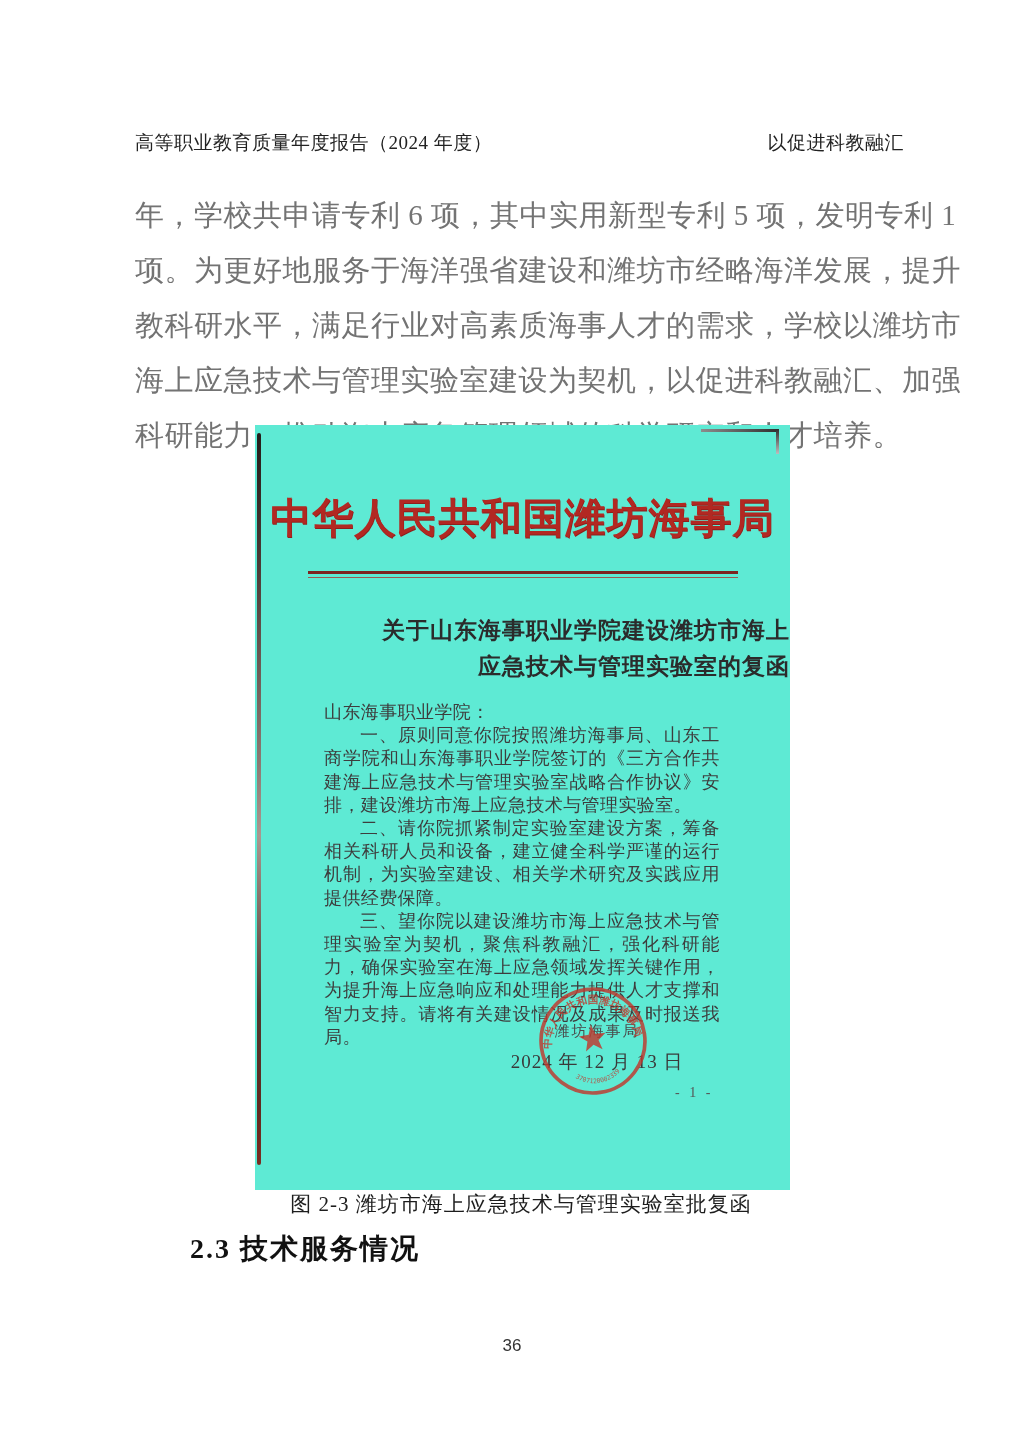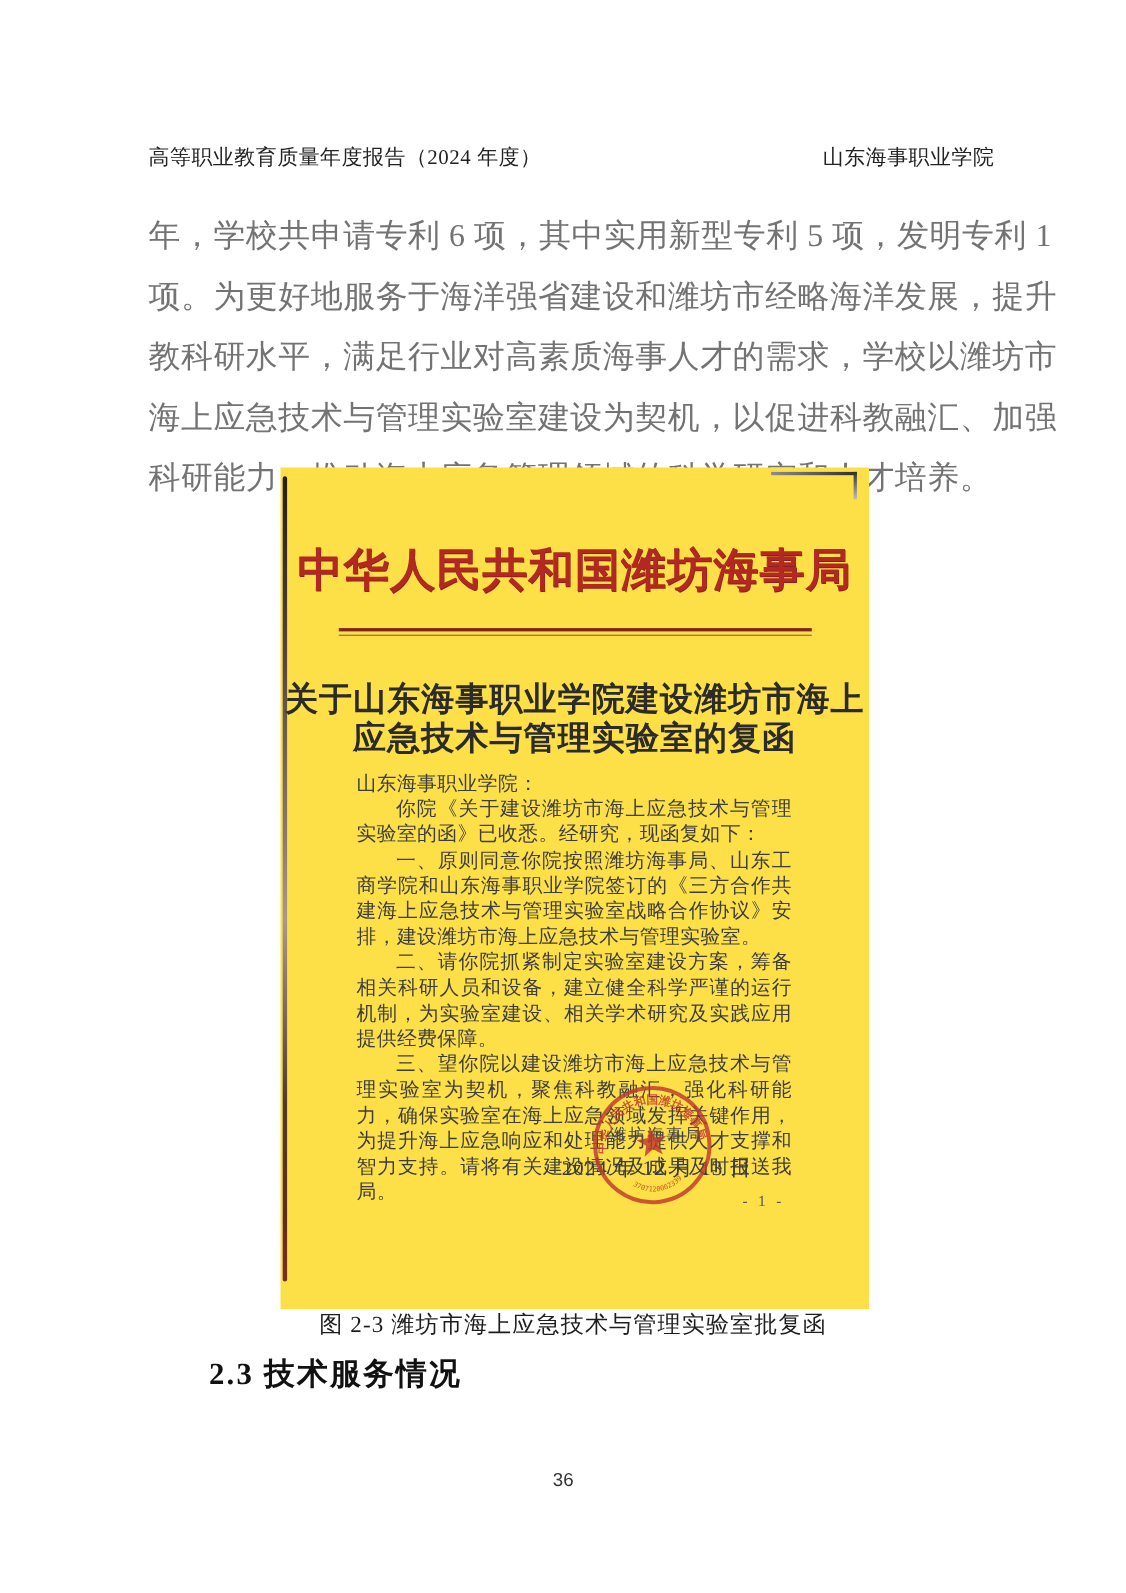--- a/index.html
+++ b/index.html
@@ -13,38 +13,38 @@
          display:flex; justify-content:space-between;
          font-size:19px; color:#222; letter-spacing:0.5px; }
   
   .bodytext { position:absolute; top:188px; left:135px; width:772px;
               font-size:29px; color:#737373; }
   .bline { height:55px; line-height:55px; text-align:justify; text-align-last:justify;
            white-space:nowrap; letter-spacing:0.5px; }
   .bline.last { text-align-last:left; }
   
   .scan { position:absolute; left:255px; top:425px; width:535px; height:765px;
-          background:#fde047; }
+          background:#5eead4; }
   .scan-edge { position:absolute; left:2px; top:8px; width:3.5px; height:732px;
                background:linear-gradient(to bottom,#241d1a 0%,#4a3b36 18%,#8a7a73 45%,
                           #a99890 55%,#4d392f 78%,#5f2a20 92%,#7a2d22 100%);
                border-radius:2px; }
   .corner-h { position:absolute; left:446px; top:4px; width:78px; height:2.5px;
               background:linear-gradient(to right,#8c8c8c,#2e2e2e); }
   .corner-v { position:absolute; left:521px; top:4px; width:2.5px; height:25px;
               background:linear-gradient(to bottom,#2e2e2e,#bdbdbd); }
   .agency { position:absolute; top:66px; left:0; width:100%; text-align:center;
             font-size:41px; font-weight:bold; color:#b22822; letter-spacing:1px;
             text-shadow:0.5px 0.5px 0 #8e1f1c; white-space:nowrap; }
   .rule1 { position:absolute; top:146px; left:53px; width:430px; height:3px;
            background:#7d2420; }
   .rule2 { position:absolute; top:151.5px; left:53px; width:430px; height:1.5px;
            background:#9b5a50; }
-  .ltitle { position:absolute; left:0; width:100%; text-align:center;
-            font-weight:bold; font-size:30px; color:#2b2b2b; letter-spacing:1px; }
+  .ltitle { position:absolute; left:0; width:100%; text-align:right;
+            font-weight:bold; font-size:23px; color:#2b2b2b; letter-spacing:1px; }
   .ltitle.l1 { top:190px; }
   .ltitle.l2 { top:226px; }
   .lbody { position:absolute; left:69px; top:276px; width:396px;
            font-size:18px; line-height:23.2px; color:#3d3d3d;
            text-align:justify; letter-spacing:0.4px; }
   .lbody p.ind { text-indent:2em; }
   
   .signer { position:absolute; left:262px; top:597px; width:160px; text-align:center;
             font-size:15px; color:#4a4a4a; letter-spacing:2px; }
   .ldate { position:absolute; left:252px; top:624px; width:180px; text-align:center;
@@ -62,21 +62,21 @@
                font-size:17px; color:#333;
                font-family:"Liberation Sans","DejaVu Sans",sans-serif; }
 </style>
 </head>
 <body>
 
 <div class="page">
 
   <div class="hdr">
     <span>高等职业教育质量年度报告（2024 年度）</span>
-    <span>山东海事职业学院</span>
+    <span>以促进科教融汇</span>
   </div>
 
   <div class="bodytext">
     <div class="bline">年，学校共申请专利 6 项，其中实用新型专利 5 项，发明专利 1</div>
     <div class="bline">项。为更好地服务于海洋强省建设和潍坊市经略海洋发展，提升</div>
     <div class="bline">教科研水平，满足行业对高素质海事人才的需求，学校以潍坊市</div>
     <div class="bline">海上应急技术与管理实验室建设为契机，以促进科教融汇、加强</div>
     <div class="bline last">科研能力，推动海上应急管理领域的科学研究和人才培养。</div>
   </div>
 
@@ -87,21 +87,20 @@
 
     <div class="agency">中华人民共和国潍坊海事局</div>
     <div class="rule1"></div>
     <div class="rule2"></div>
 
     <div class="ltitle l1">关于山东海事职业学院建设潍坊市海上</div>
     <div class="ltitle l2">应急技术与管理实验室的复函</div>
 
     <div class="lbody">
       <p>山东海事职业学院：</p>
-      <p class="ind">你院《关于建设潍坊市海上应急技术与管理实验室的函》已收悉。经研究，现函复如下：</p>
       <p class="ind">一、原则同意你院按照潍坊海事局、山东工商学院和山东海事职业学院签订的《三方合作共建海上应急技术与管理实验室战略合作协议》安排，建设潍坊市海上应急技术与管理实验室。</p>
       <p class="ind">二、请你院抓紧制定实验室建设方案，筹备相关科研人员和设备，建立健全科学严谨的运行机制，为实验室建设、相关学术研究及实践应用提供经费保障。</p>
       <p class="ind">三、望你院以建设潍坊市海上应急技术与管理实验室为契机，聚焦科教融汇，强化科研能力，确保实验室在海上应急领域发挥关键作用，为提升海上应急响应和处理能力提供人才支撑和智力支持。请将有关建设情况及成果及时报送我局。</p>
     </div>
 
     <div class="signer">潍坊海事局</div>
     <div class="ldate">2024 年 12 月 13 日</div>
 
     <svg class="seal" viewBox="0 0 110 110" xmlns="http://www.w3.org/2000/svg">
       <defs>

